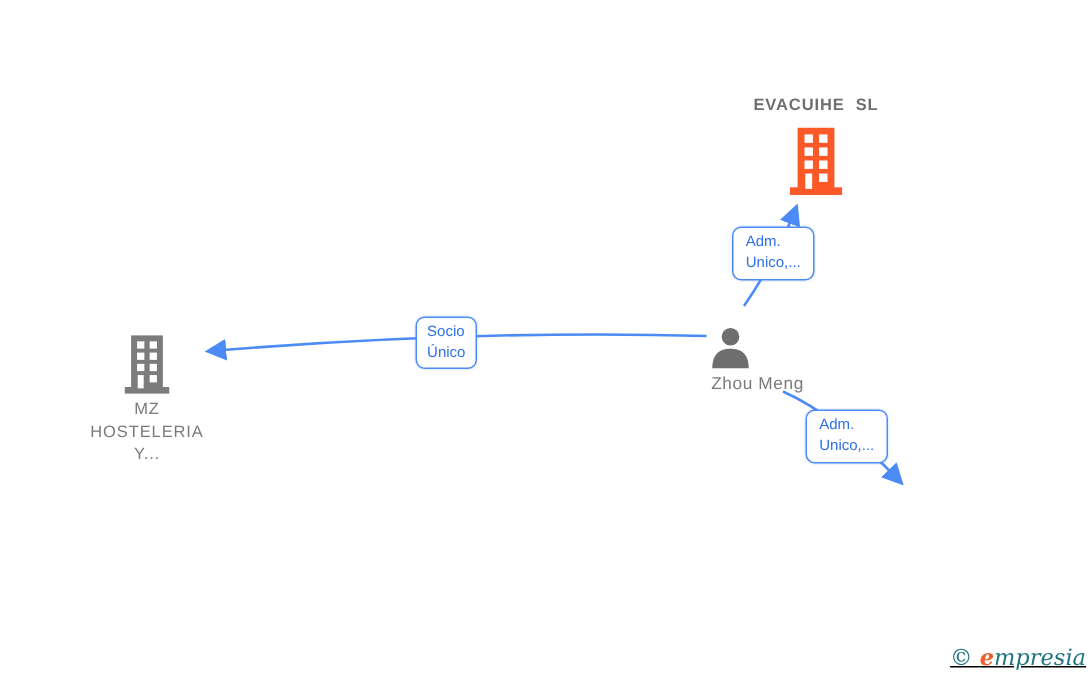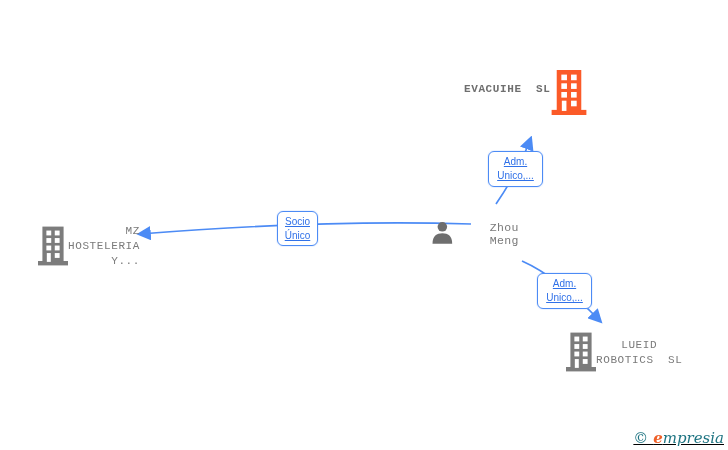--- a/index.html
+++ b/index.html
@@ -3,39 +3,38 @@
 <meta charset="utf-8">
 <style>
   html,body{margin:0;padding:0;background:#ffffff;}
   .stage{
     position:relative;width:728px;height:450px;background:#ffffff;overflow:hidden;
     font-family:"Liberation Sans","DejaVu Sans",sans-serif;
   }
   .edges{position:absolute;left:0;top:0;width:728px;height:450px;}
   .edge{stroke:#4c8bf5;stroke-width:1.7;fill:none;}
 
-  .node{position:absolute;display:flex;flex-direction:row;align-items:center;font-family:Liberation Mono, monospace;}
+  .node{position:absolute;display:flex;flex-direction:column;align-items:center;}
   .company-label{
     color:#7a7a7a;font-size:11px;line-height:15px;text-align:center;
     letter-spacing:.6px;white-space:pre-wrap;
   }
   .company-label.bold{font-weight:bold;color:#6f6f6f;}
   .person-label{color:#7a7a7a;font-size:11.5px;letter-spacing:.4px;margin-top:4px;margin-left:36px;}
 
   .building{display:block;}
   .building.gray .solid{fill:#7c7c7c;}
   .building.orange .solid{fill:#fb5a28;}
 
   .rel-box{
     position:absolute;box-sizing:border-box;background:#ffffff;
     border:1.6px solid #4c8bf5;border-radius:6px;
-    color:#3071e8;font-size:10px;line-height:14px;text-align:center;
+    color:#3071e8;font-size:10px;line-height:14px;text-align:left;
     white-space:pre-wrap;display:flex;align-items:center;justify-content:center;
     box-shadow:0 0 0 1px rgba(76,139,245,0.10);
-    text-decoration:underline;
   }
 
   .watermark{
     position:absolute;right:4px;bottom:3px;font-size:15px;
     font-family:"DejaVu Serif","Liberation Serif",serif;
     text-decoration:underline;
   }
   .wm-copy{color:#1e7482;font-style:normal;}
   .wm-initial{color:#ef5f27;font-style:italic;font-weight:bold;}
   .wm-rest{color:#1e7482;font-style:italic;}
@@ -82,43 +81,25 @@
         <rect x="9.5" y="4.5" width="5.5" height="5.5"></rect>
           <rect x="19" y="4.5" width="5.5" height="5.5"></rect>
         <rect x="9.5" y="13" width="5.5" height="5.5"></rect>
           <rect x="19" y="13" width="5.5" height="5.5"></rect>
         <rect x="9.5" y="21.5" width="5.5" height="5.5"></rect>
           <rect x="19" y="21.5" width="5.5" height="5.5"></rect>
         <rect x="10" y="30" width="4.5" height="10"></rect>
           <rect x="19" y="30" width="5.5" height="5.5"></rect>
       </g>
     </svg>
-    <div class="company-label" style="margin-top:2px;text-align:right;">MZ
+    <div class="company-label" style="margin-top:2px;">MZ
 HOSTELERIA
 Y...</div>
   </div>
 
-  <div class="node" style="left:566px;top:331px;width:130px;">
-    <svg class="building gray" width="30" height="42" viewBox="0 0 34 44">
-      <rect class="solid" x="0" y="39" width="34" height="5"></rect>
-      <rect class="solid" x="5" y="0" width="24" height="40"></rect>
-      <g fill="#ffffff">
-        <rect x="9.5" y="4.5" width="5.5" height="5.5"></rect>
-          <rect x="19" y="4.5" width="5.5" height="5.5"></rect>
-        <rect x="9.5" y="13" width="5.5" height="5.5"></rect>
-          <rect x="19" y="13" width="5.5" height="5.5"></rect>
-        <rect x="9.5" y="21.5" width="5.5" height="5.5"></rect>
-          <rect x="19" y="21.5" width="5.5" height="5.5"></rect>
-        <rect x="10" y="30" width="4.5" height="10"></rect>
-          <rect x="19" y="30" width="5.5" height="5.5"></rect>
-      </g>
-    </svg>
-    <div class="company-label" style="margin-top:2px;">LUEID
-ROBOTICS  SL</div>
-  </div>
 
   <div class="node" style="left:431px;top:217px;width:112px;">
     <svg width="28" height="29" viewBox="0 0 30 30">
       <g fill="#6e6e6e">
         <circle cx="15" cy="7.5" r="6.3"></circle>
         <path d="M2,30 C2,19.5 7.5,16 15,16 C22.5,16 28,19.5 28,30 Z"></path>
       </g>
     </svg>
     <div class="person-label">Zhou Meng</div>
   </div>

